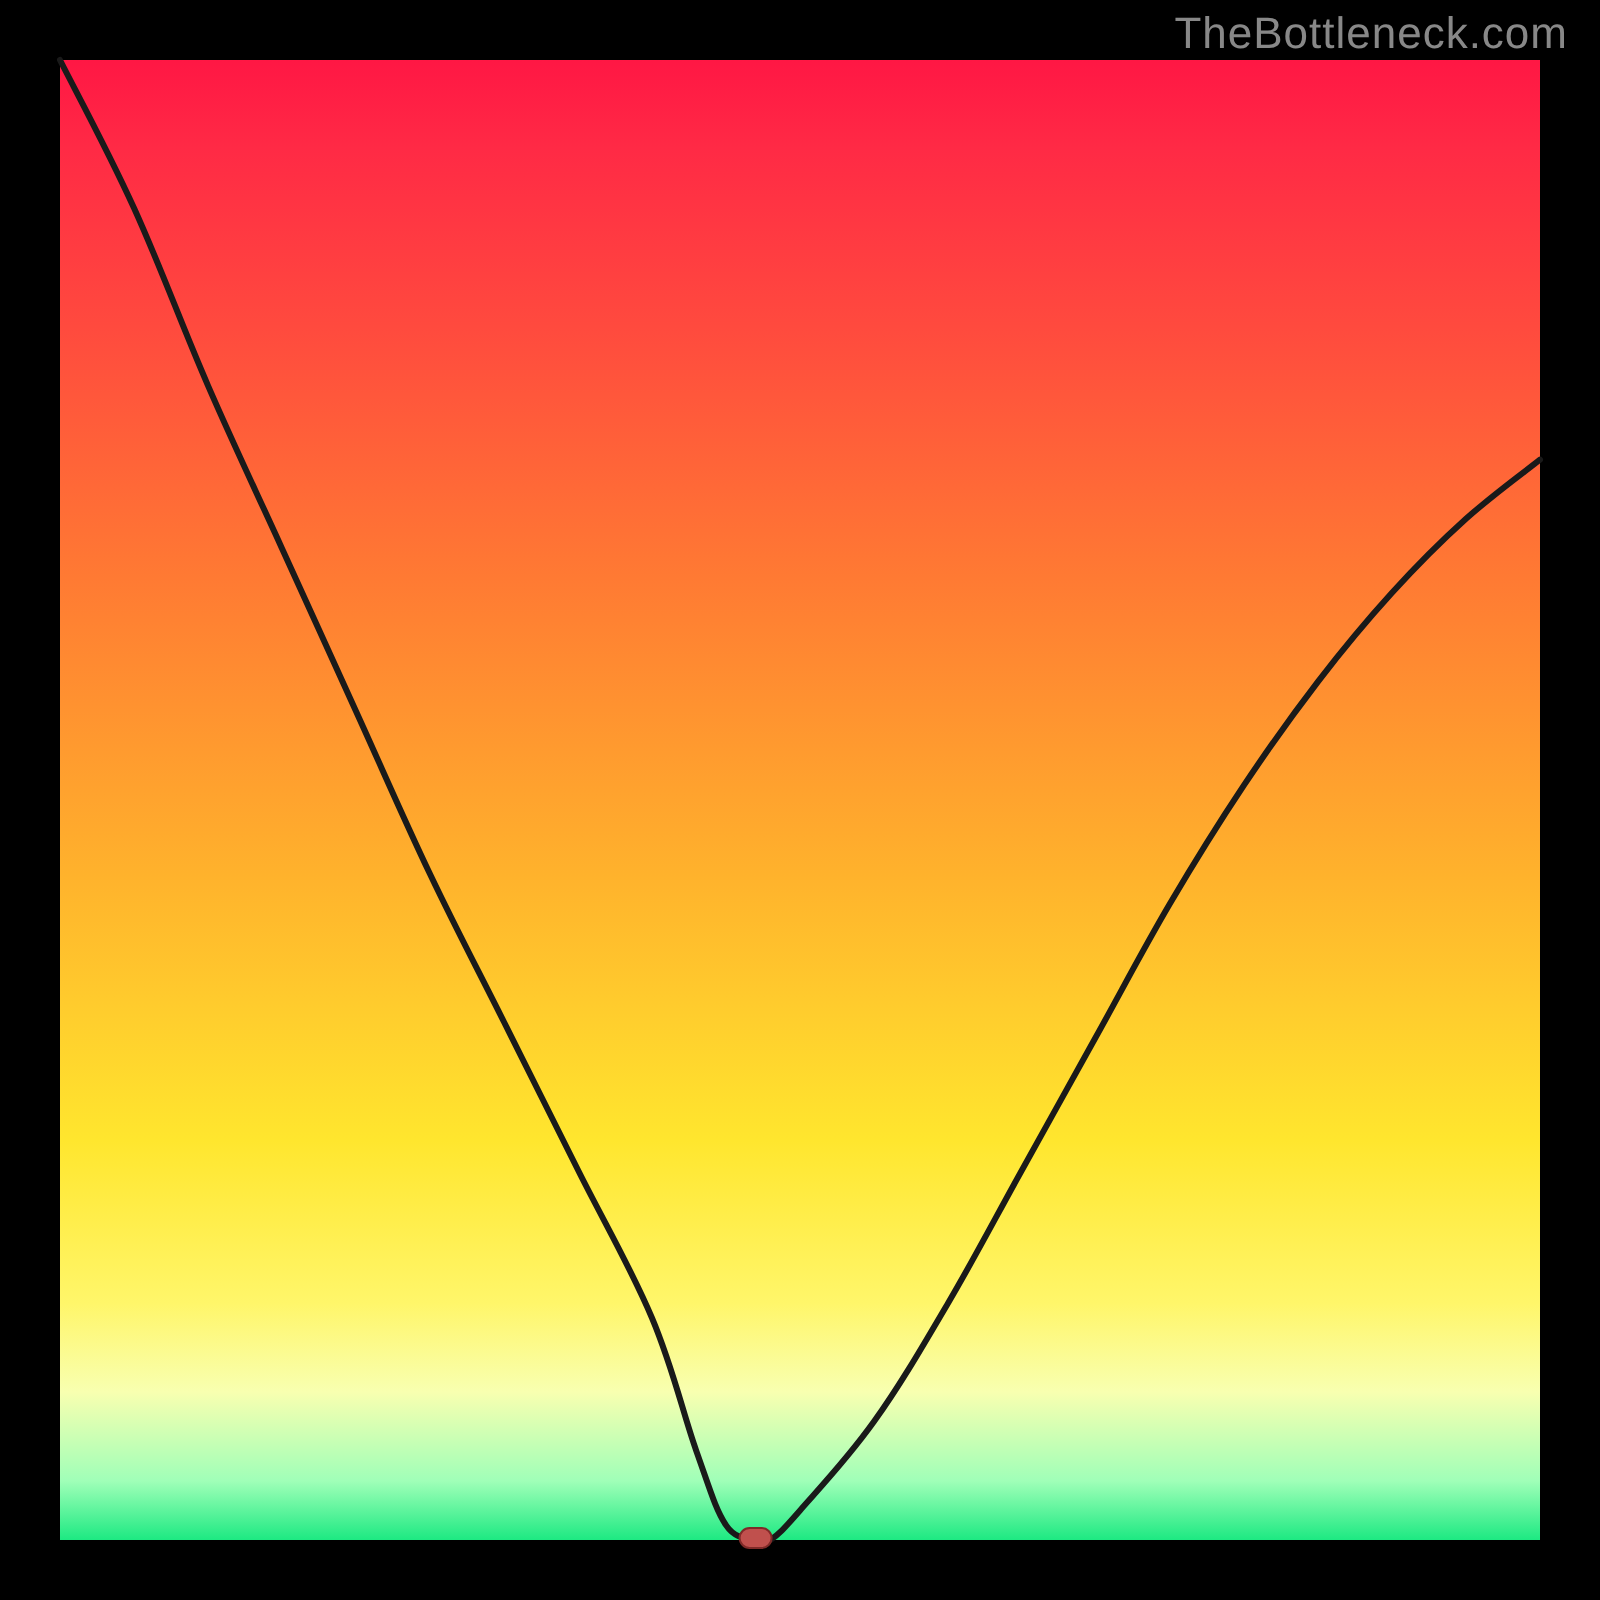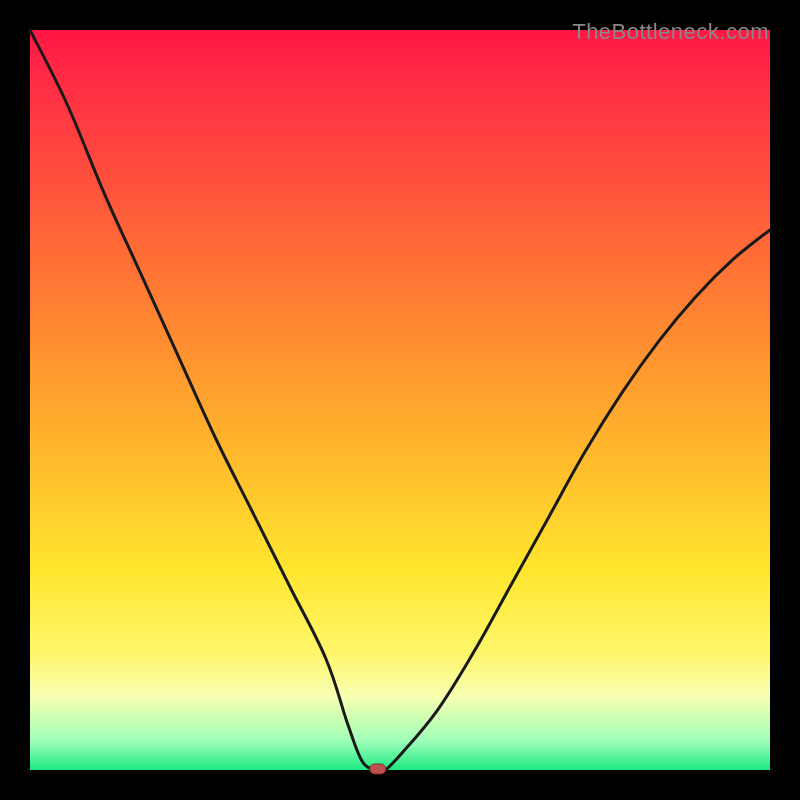--- a/index.html
+++ b/index.html
@@ -13,27 +13,26 @@
   }
   .frame {
     position: relative;
     width: 800px;
     height: 800px;
     background: #000;
   }
   .watermark {
     position: absolute;
     top: 4px;
-    right: 31px;
+    right: 16px;
     color: #888;
     font-size: 22px;
     font-weight: 500;
     letter-spacing: 0.5px;
     z-index: 5;
-    margin-top: 15px;
   }
   .plot-area {
     position: absolute;
     left: 30px;
     top: 30px;
     width: 740px;
     height: 740px;
     
     background: linear-gradient(
       to bottom,

